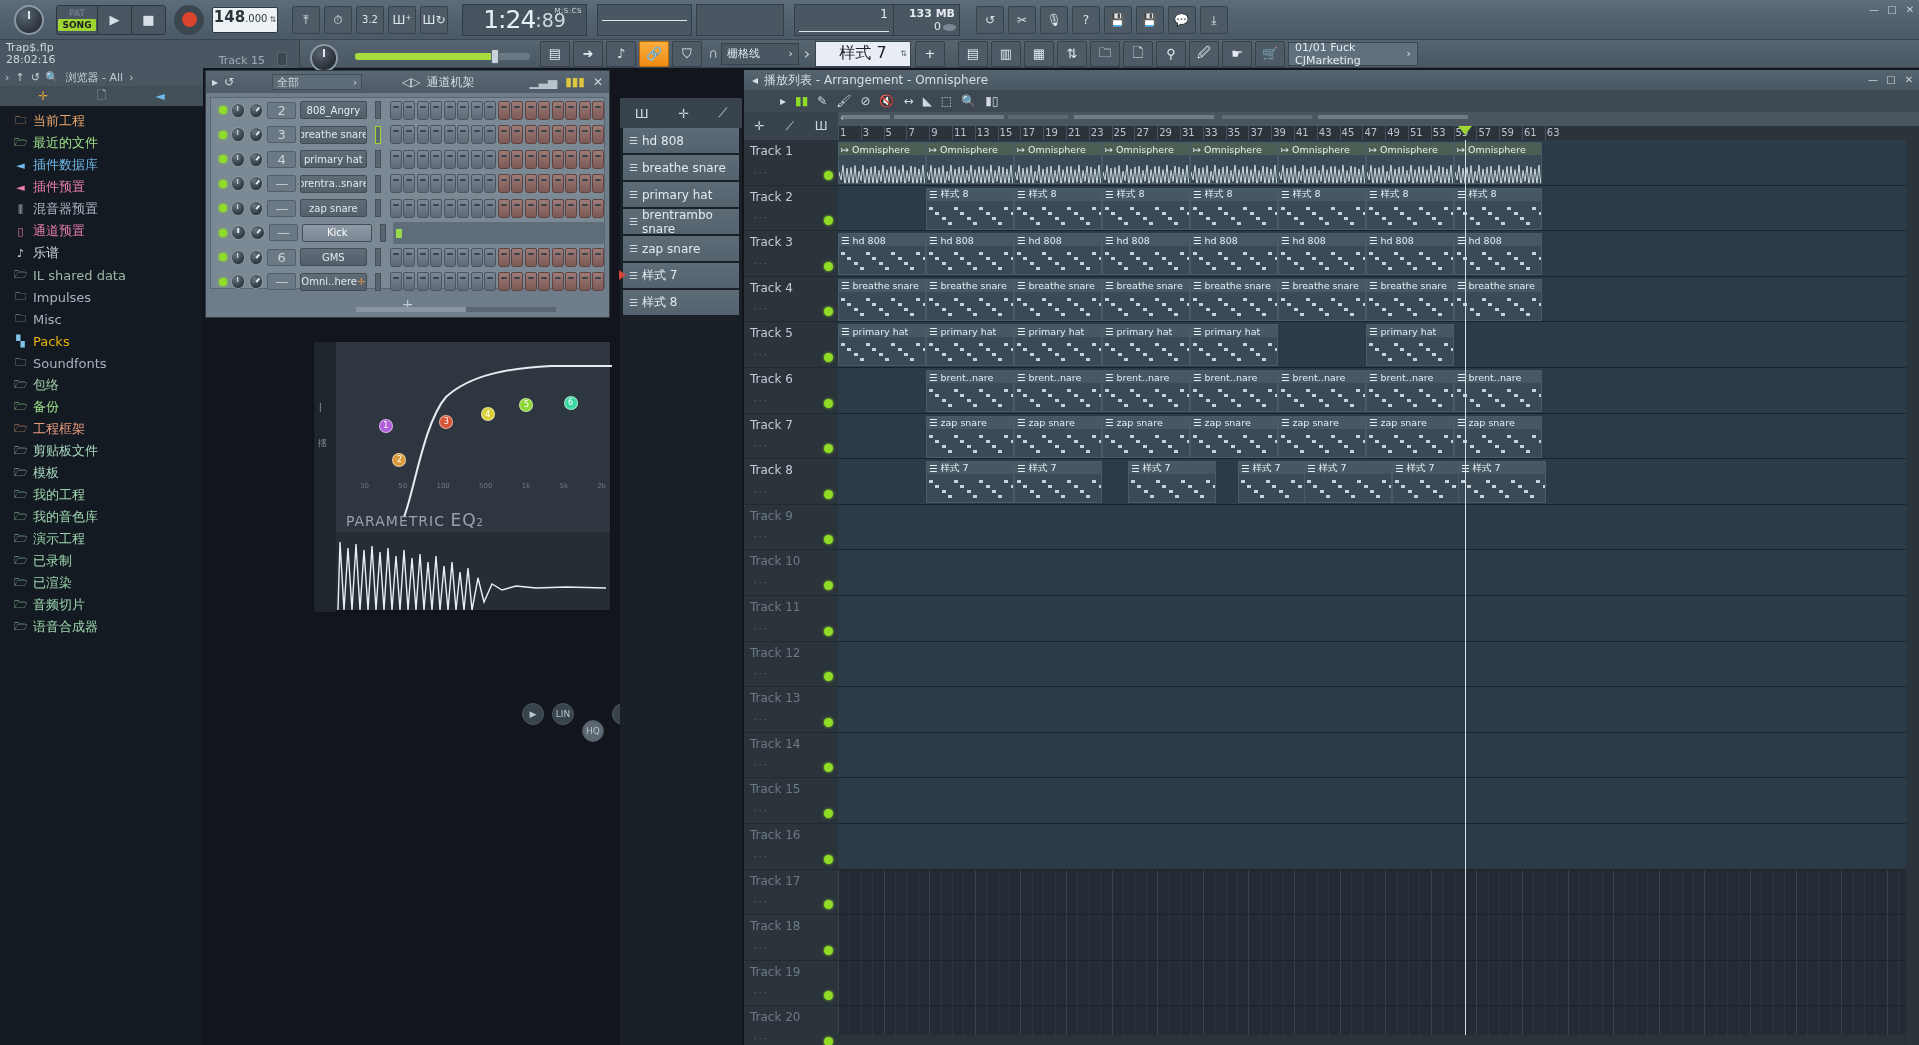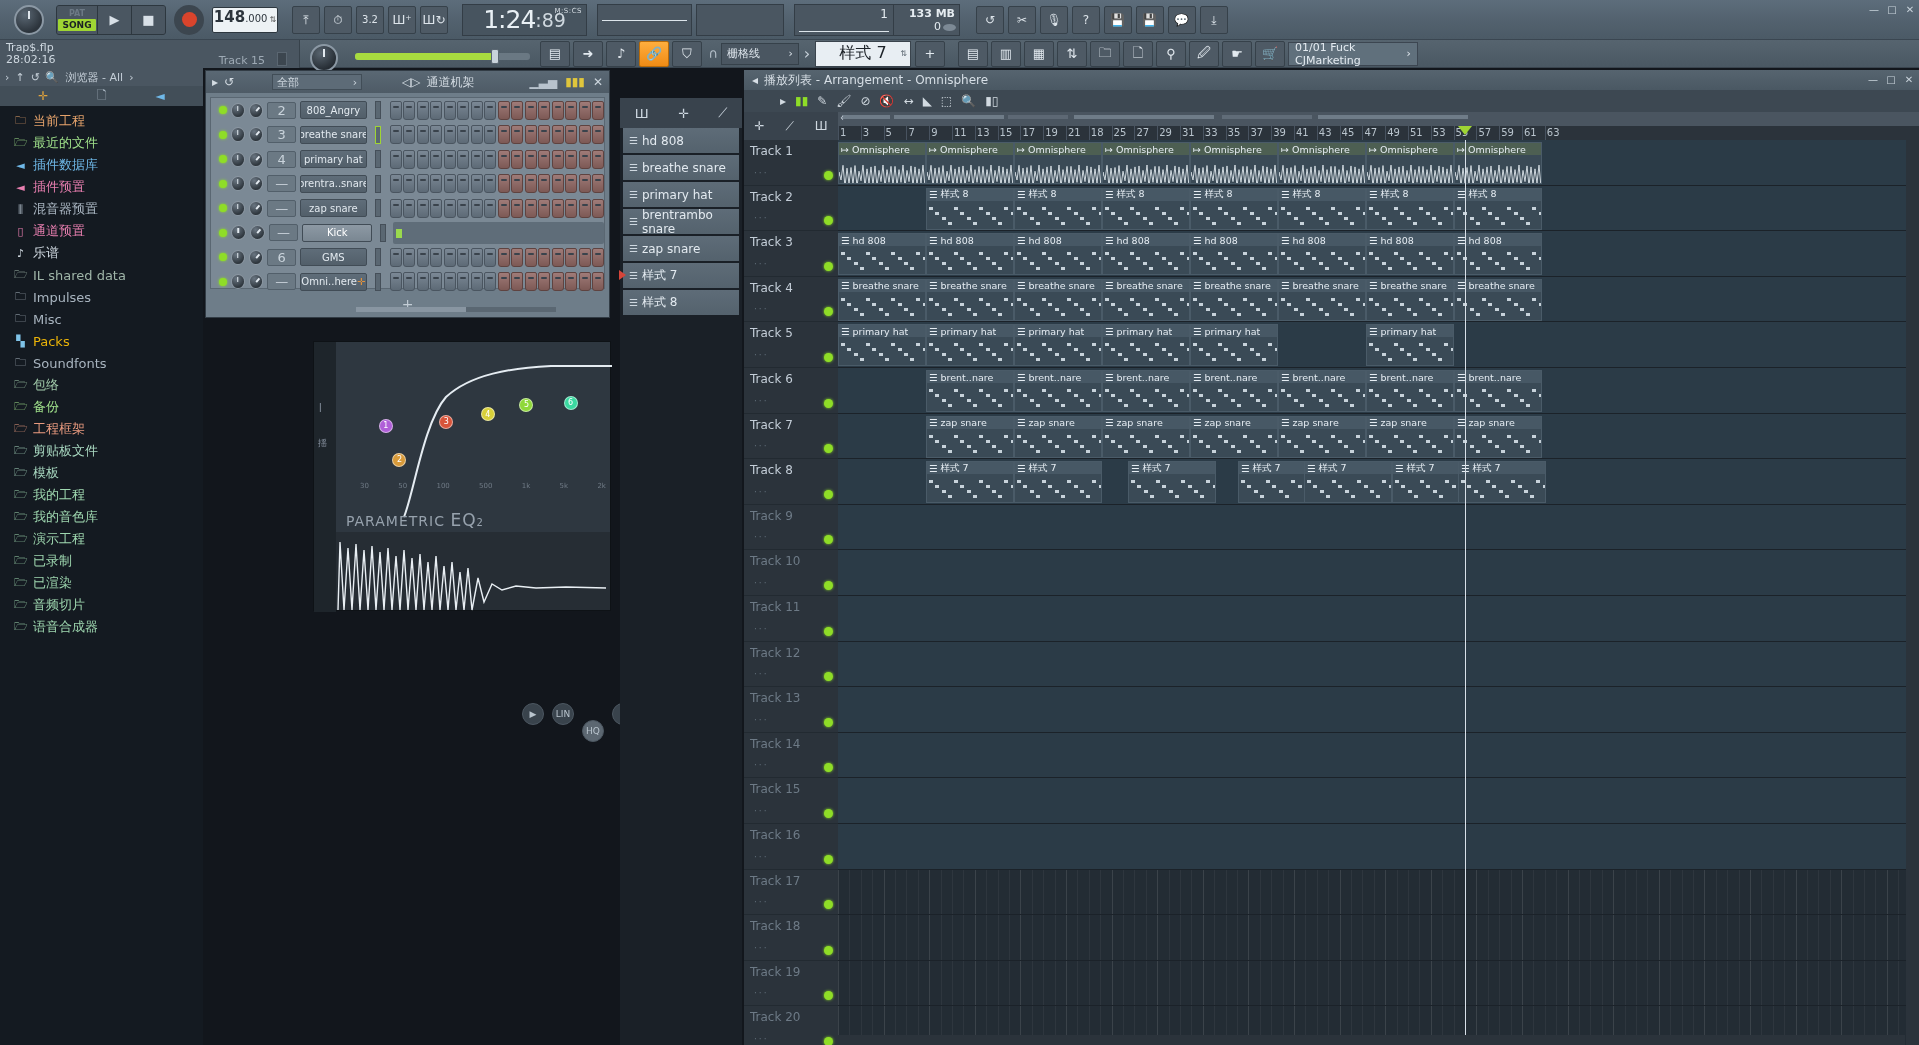--- a/index.html
+++ b/index.html
@@ -827,21 +827,21 @@
           <span style="left: 138.8px;">13</span>
           <div class="tick" style="left: 159.6px;"></div>
           <span style="left: 161.6px;">15</span>
           <div class="tick" style="left: 182.4px;"></div>
           <span style="left: 184.4px;">17</span>
           <div class="tick" style="left: 205.2px;"></div>
           <span style="left: 207.2px;">19</span>
           <div class="tick" style="left: 228px;"></div>
           <span style="left: 230px;">21</span>
           <div class="tick" style="left: 250.8px;"></div>
-          <span style="left: 252.8px;">18</span>
+          <span style="left: 252.8px;">23</span>
           <div class="tick" style="left: 273.6px;"></div>
           <span style="left: 275.6px;">25</span>
           <div class="tick" style="left: 296.4px;"></div>
           <span style="left: 298.4px;">27</span>
           <div class="tick" style="left: 319.2px;"></div>
           <span style="left: 321.2px;">29</span>
           <div class="tick" style="left: 342px;"></div>
           <span style="left: 344px;">31</span>
           <div class="tick" style="left: 364.8px;"></div>
           <span style="left: 366.8px;">33</span>

